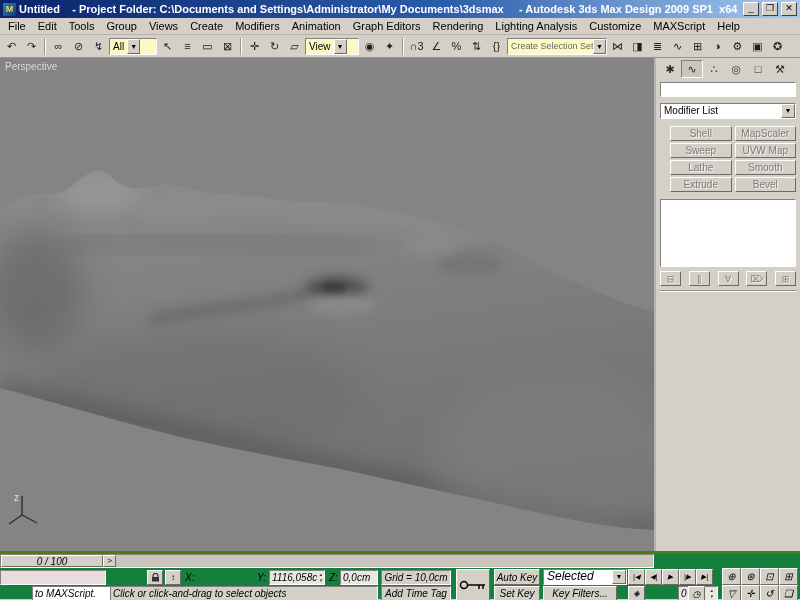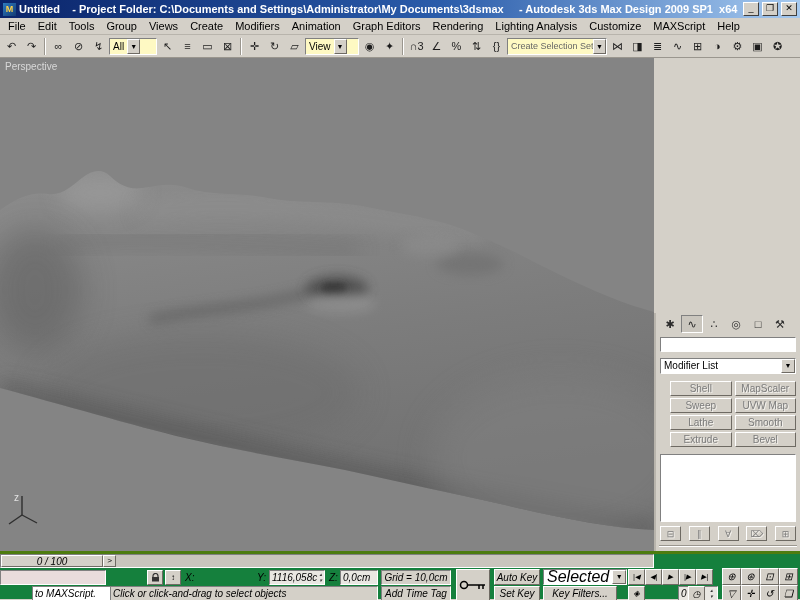--- a/index.html
+++ b/index.html
@@ -28,21 +28,21 @@
   .tbtn{width:19px;height:19px;display:flex;align-items:center;justify-content:center;
     font-size:11px;color:#1d1d1d;flex:none;}
   .tsep{width:2px;height:17px;border-left:1px solid #9a968e;border-right:1px solid #fff;margin:0 2px;flex:none;}
   .tdd{height:17px;display:flex;flex:none;background:#fef9c3;border:1px solid;border-color:#808080 #fff #fff #808080;}
   .tdd .val{padding:0 3px;line-height:15px;white-space:nowrap;overflow:hidden;font-size:10px;}
   .tdd .arrow{width:13px;background:#d4d0c8;border:1px solid;border-color:#fff #6e6a63 #6e6a63 #fff;
     font-size:7px;line-height:13px;text-align:center;flex:none;}
   .gray-text{color:#666;}
 
   
-  .main{display:flex;height:493px;align-items:flex-end;}
+  .main{display:flex;height:493px;}
   .viewport{position:relative;width:654px;height:493px;background:#818181;flex:none;overflow:hidden;}
   .vp-label{position:absolute;left:5px;top:3px;color:#d9d9d9;font-size:10px;z-index:3;}
   .axis-z{position:absolute;left:14px;bottom:48px;color:#e2e2e2;font-size:10px;z-index:3;}
 
   
   .cmdpanel{width:146px;flex:none;background:#d4d0c8;border-left:2px solid #b8b4ac;padding:2px 3px;}
   .tabs{display:flex;margin-bottom:4px;}
   .tab{width:22px;height:18px;display:flex;align-items:center;justify-content:center;font-size:11px;color:#2b2b2b;}
   .tab.active{border:1px solid;border-color:#808080 #fff #fff #808080;background:#cac6be;}
   .namefield{height:15px;margin:2px 1px 6px 1px;}
@@ -73,21 +73,21 @@
   .fieldbox{background:#d4d0c8;font-size:10px;line-height:13px;padding:0 2px;
     border:1px solid;border-color:#808080 #fff #fff #808080;overflow:hidden;white-space:nowrap;}
   .editbox{background:#e9e7e2;font-size:10px;line-height:13px;padding:0 2px;
     border:1px solid;border-color:#808080 #fff #fff #808080;overflow:hidden;white-space:nowrap;display:flex;}
   .editbox .v{flex:1;}
   .spin{width:7px;font-size:5px;line-height:6px;color:#333;text-align:center;flex:none;}
   .sbtn{background:#d4d0c8;border:1px solid;border-color:#fff #6e6a63 #6e6a63 #fff;
     font-size:9px;text-align:center;display:flex;align-items:center;justify-content:center;overflow:hidden;}
   .lbl{font-size:10px;line-height:15px;}
   .ddsmall{display:flex;background:#fff;border:1px solid;border-color:#808080 #fff #fff #808080;}
-  .ddsmall .val{flex:1;padding:0 3px;font-size:16px;line-height:13px;}
+  .ddsmall .val{flex:1;padding:0 3px;font-size:12px;line-height:13px;}
   .ddsmall .arrow{width:14px;background:#d4d0c8;border:1px solid;border-color:#fff #6e6a63 #6e6a63 #fff;
     font-size:7px;line-height:11px;text-align:center;}
   .navgrid{display:grid;grid-template-columns:repeat(4,19px);grid-auto-rows:17px;}
   .playrow{display:flex;}
   .pbtn{width:17px;height:16px;font-size:7px;}
 </style>
 </head>
 <body>
 
 <div class="titlebar">

